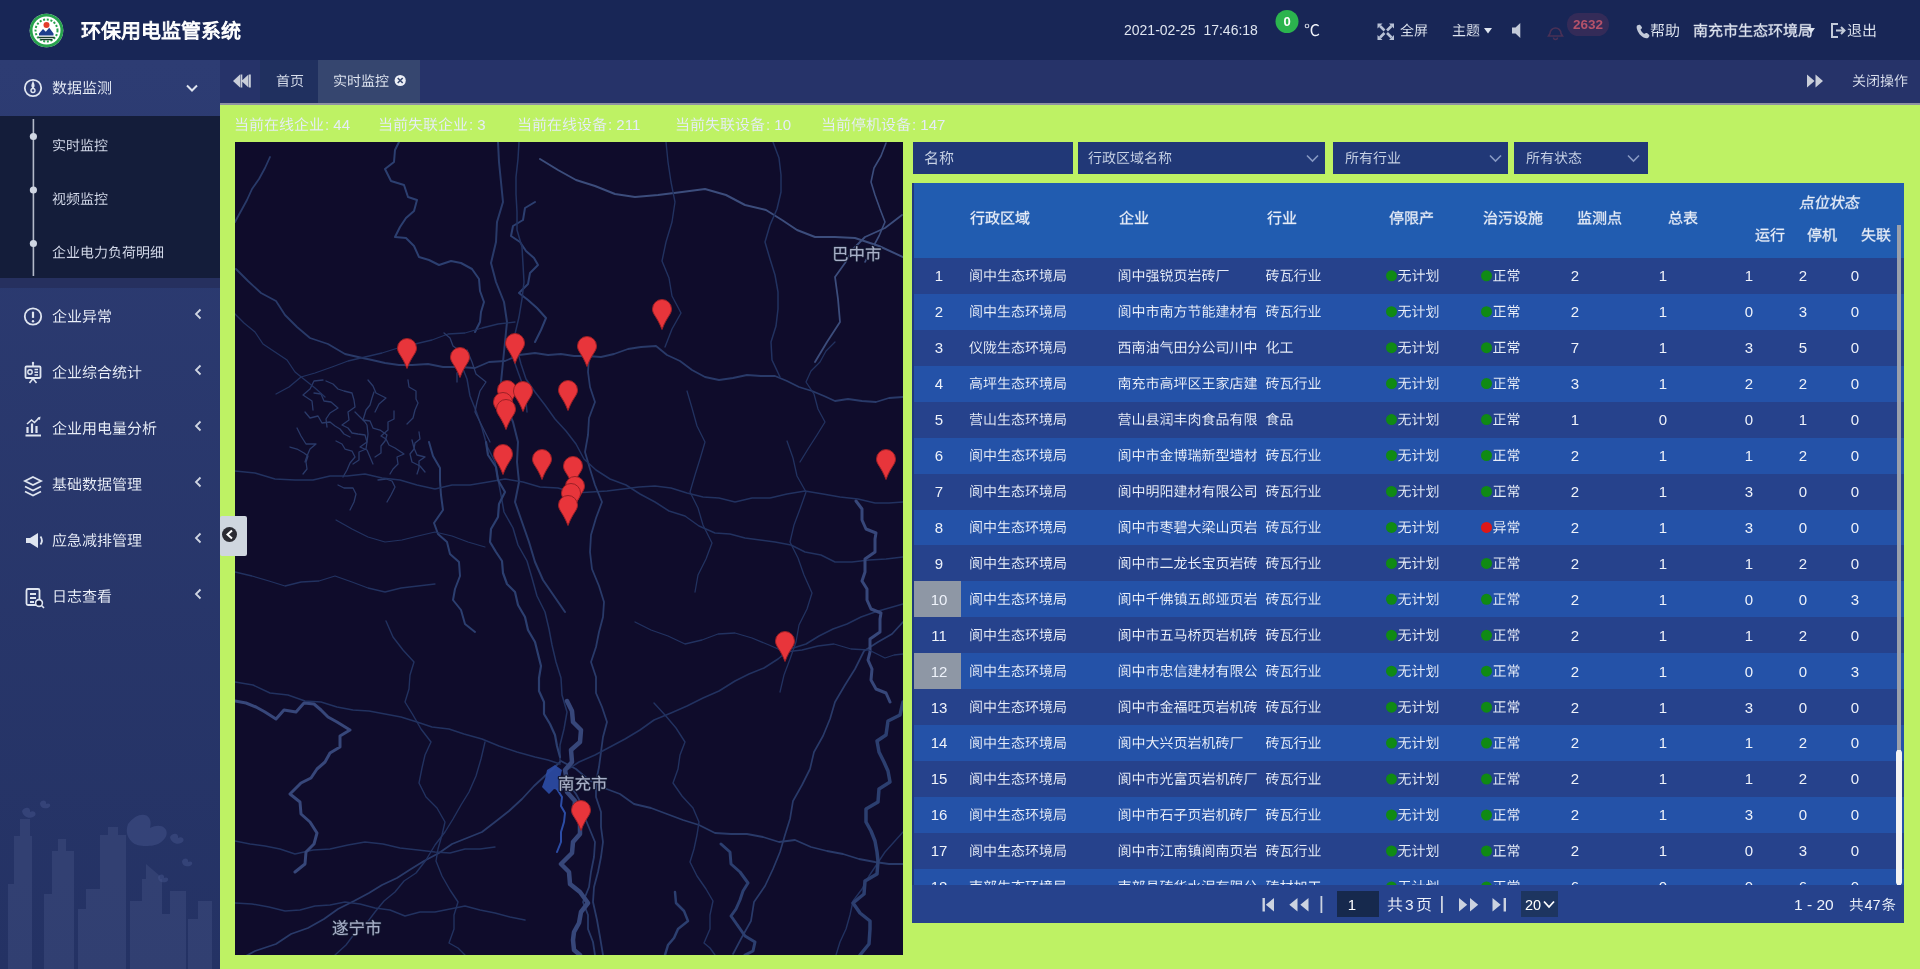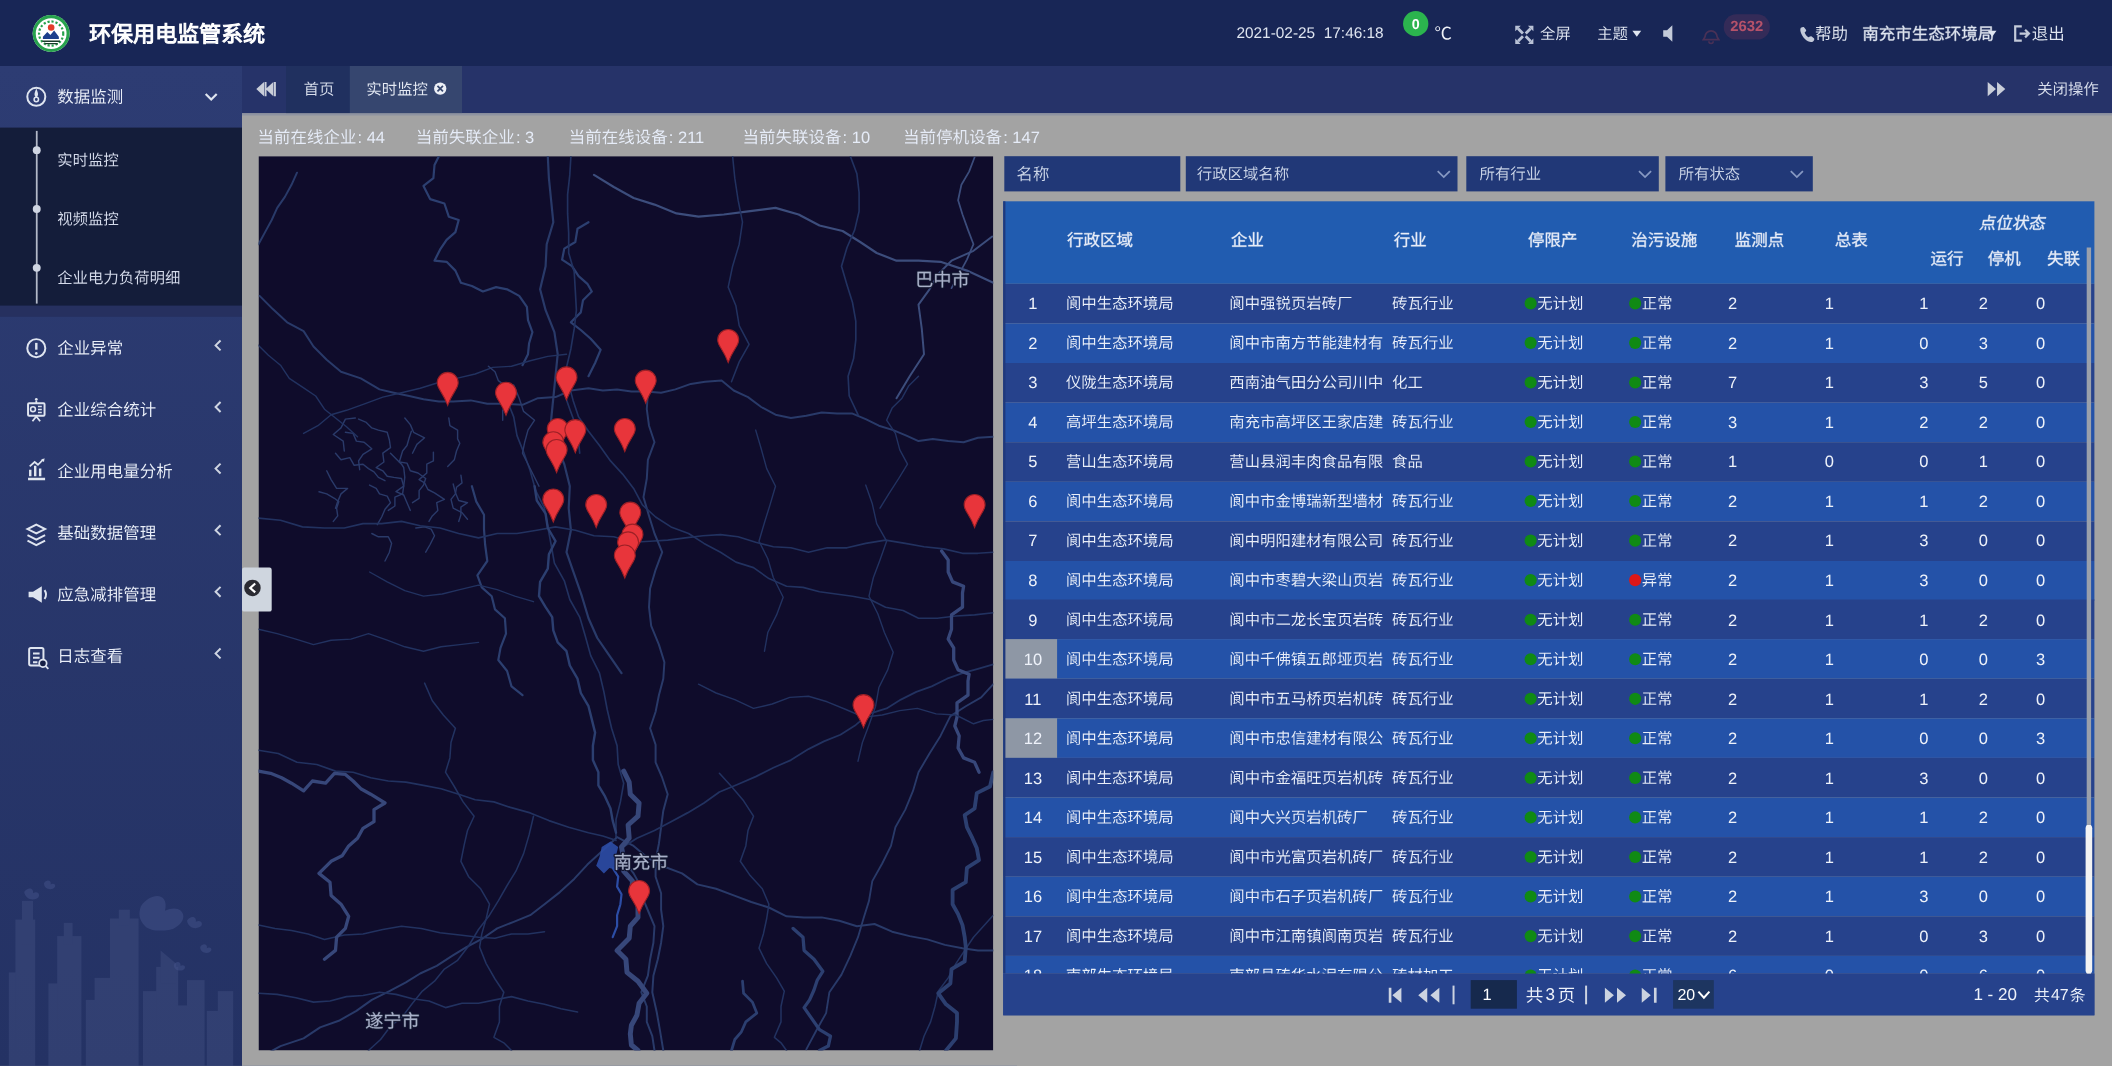--- a/index.html
+++ b/index.html
@@ -1,14 +1,14 @@
 <!DOCTYPE html>
 <html><head><meta charset="utf-8"><style>
 html,body{margin:0;padding:0;background:#2d4b94;font-family:"Liberation Sans",sans-serif;}
-#root{position:relative;width:1920px;height:969px;overflow:hidden;background:#a3a3a3;}
+#root{position:relative;width:1920px;height:969px;overflow:hidden;background:#bef264;}
 .abs{position:absolute;}
 </style></head><body>
 <div id="root">
 <div class="abs" style="left:0;top:0;width:1920px;height:60px;background:#182656"></div>
 <div class="abs" style="left:0;top:60px;width:220px;height:909px;background:linear-gradient(#2d3c73,#243264)"></div>
 <svg class="abs" style="left:0;top:789px" width="220" height="180" viewBox="0 0 220 180">
       <g fill="#3d4b7d" opacity="0.55">
         <rect x="8" y="95" width="16" height="85"></rect>
         <rect x="14" y="47" width="18" height="133"></rect>
         <rect x="20" y="30" width="10" height="40"></rect>

